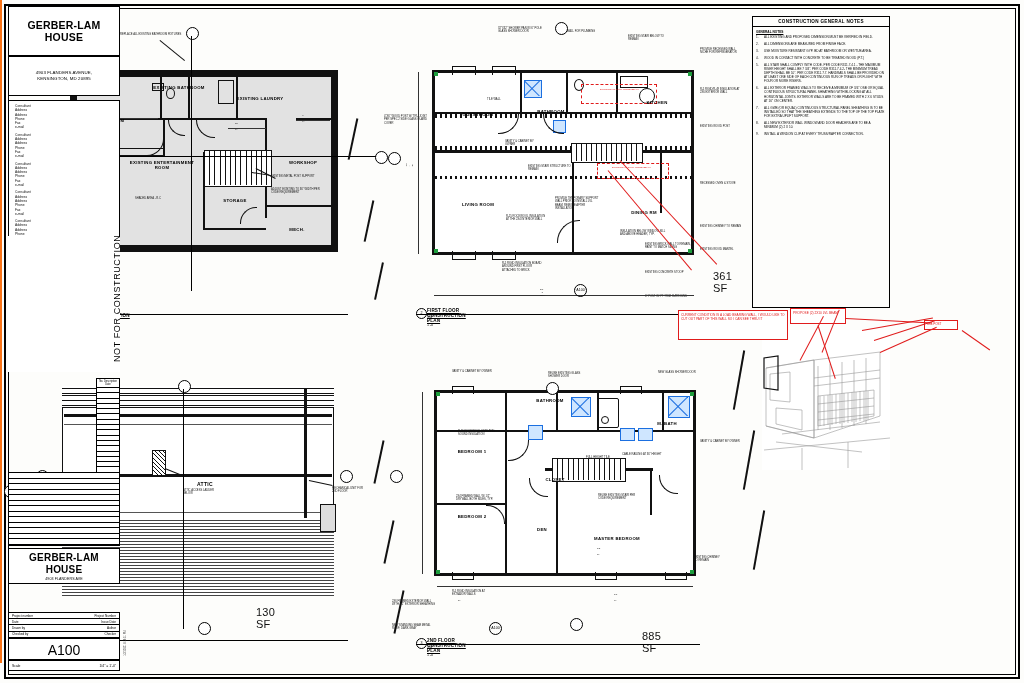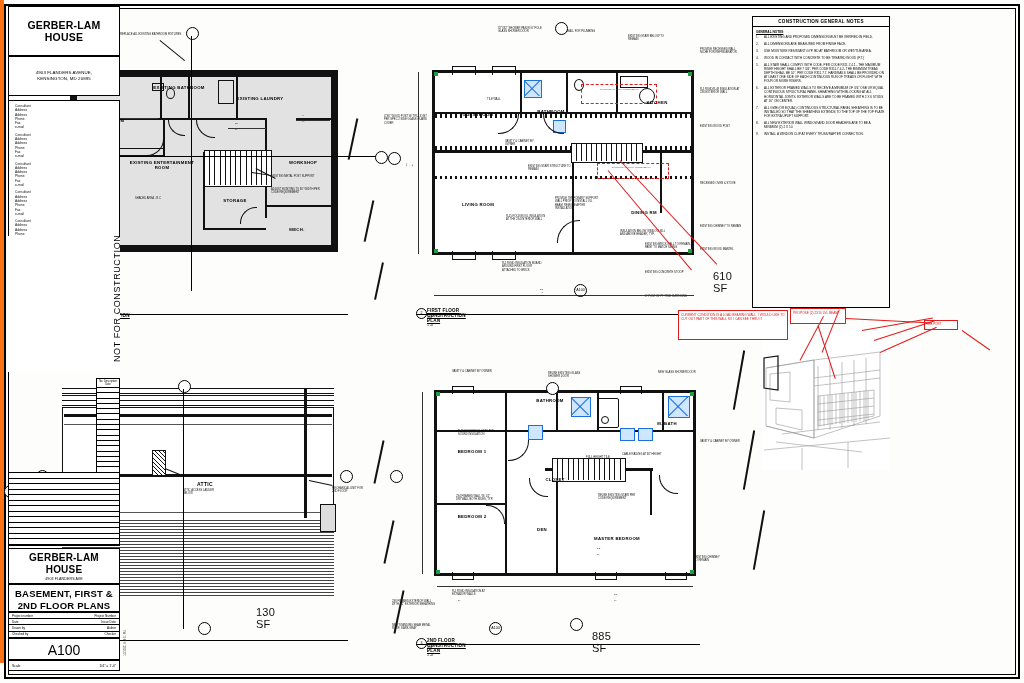--- a/index.html
+++ b/index.html
@@ -6,21 +6,21 @@
   body{width:1024px;height:683px;overflow:hidden;font-family:"Liberation Sans",sans-serif;}
   #sheet{position:relative;width:1024px;height:683px;background:#fdfdfb;}
   .bdr{position:absolute;border:1px solid #000;box-sizing:border-box;}
   .thin{position:absolute;background:#000;}
 
   
   #outer{left:4px;top:4px;width:1016px;height:675px;border:2px solid #000;}
   #inner{left:8px;top:8px;width:1008px;height:667px;border:1px solid #000;}
 
   
-  #tb{left:892px;top:10px;width:128px;height:663px;border-left:4px solid #f97316;box-sizing:border-box;}
+  #tb{left:892px;top:10px;width:128px;height:663px;border-left:2px solid #f97316;box-sizing:border-box;}
   .tbbox{position:absolute;border:1px solid #000;box-sizing:border-box;background:#fff;}
   .tbtitle{font-size:10.5px;font-weight:bold;text-align:center;letter-spacing:.2px;line-height:12px;}
   .tbsub{font-size:4.4px;text-align:center;line-height:6px;letter-spacing:.1px;}
   .consult{font-size:3.3px;line-height:4.3px;padding:3px 0 0 6px;color:#111;}
   .nfc{position:absolute;font-size:9px;letter-spacing:.6px;transform:rotate(-90deg);transform-origin:left top;white-space:nowrap;}
 
   
   #notes{left:752px;top:16px;width:138px;height:292px;}
   #noteshdr{font-size:4.6px;text-align:center;font-weight:bold;letter-spacing:.3px;padding:2px 0 1.5px;border-bottom:1px solid #000;}
   .note{display:flex;font-size:3.1px;line-height:4.1px;padding:0 4px 3px 3px;color:#0b0b0b;}
@@ -212,21 +212,21 @@
 
     <div class="dimline" style="left:434px;top:295px;width:260px;"></div>
     <div class="vdim" style="left:418px;top:72px;height:182px;"></div>
     <div class="dimtxt" style="left:540px;top:288px;">27' - 1 3/4"</div>
     <div class="dimtxt" style="left:408px;top:160px;transform:rotate(-90deg);">25' - 0"</div>
 
     <div class="gridbub" style="left:388px;top:152px;"></div>
     <div class="gridbub" style="left:555px;top:22px;"></div>
     <div class="plannum" style="left:574px;top:284px;width:11px;height:11px;line-height:11px;border-radius:50%;">A100</div>
 
-    <div class="sf" style="left:713px;top:270px;">610 SF</div>
+    <div class="sf" style="left:713px;top:270px;">361 SF</div>
 
     <div class="plannum" style="left:416px;top:308px;">2</div>
     <div class="planlabel" style="left:427px;top:308px;">FIRST FLOOR CONSTRUCTION PLAN</div>
     <div class="planscale" style="left:427px;top:315px;">1/4" = 1'-0"</div>
     <div class="planrule" style="left:416px;top:314px;width:284px;"></div>
   </div>
 
   <div class="plan">
     <div style="position:absolute;left:62px;top:386px;width:272px;height:210px;border:1px solid #111;box-sizing:border-box;background:#fff;"></div>
 
@@ -339,21 +339,21 @@
     <div class="dimtxt" style="left:614px;top:593px;">13' - 0"</div>
 
     <div class="dimline" style="left:437px;top:586px;width:256px;"></div>
     <div class="vdim" style="left:422px;top:392px;height:182px;"></div>
 
     <div class="gridbub" style="left:390px;top:470px;"></div>
     <div class="gridbub" style="left:546px;top:382px;"></div>
     <div class="gridbub" style="left:570px;top:618px;"></div>
     <div class="plannum" style="left:489px;top:622px;width:11px;height:11px;line-height:11px;">A100</div>
 
-    <div class="sf" style="left:592px;top:630px;">885 SF</div>
+    <div class="sf" style="left:642px;top:630px;">885 SF</div>
 
     <div class="plannum" style="left:416px;top:638px;">3</div>
     <div class="planlabel" style="left:427px;top:638px;">2ND FLOOR CONSTRUCTION PLAN</div>
     <div class="planscale" style="left:427px;top:645px;">1/4" = 1'-0"</div>
     <div class="planrule" style="left:416px;top:644px;width:284px;"></div>
   </div>
 
   <div style="position:absolute;left:352px;top:118px;width:1.5px;height:42px;background:#111;transform:rotate(12deg);"></div>
   <div style="position:absolute;left:368px;top:200px;width:1.5px;height:42px;background:#111;transform:rotate(12deg);"></div>
   <div style="position:absolute;left:378px;top:262px;width:1.5px;height:38px;background:#111;transform:rotate(12deg);"></div>
@@ -551,24 +551,20 @@
           <div style="height: 4.5px; border-bottom: 0.5px solid rgb(0, 0, 0);"></div>
           <div style="height: 4.5px; border-bottom: 0.5px solid rgb(0, 0, 0);"></div>
         </div>
     </div>
 
     <div class="tbbox" style="left:8px;top:548px;width:112px;height:36px;">
       <div class="tbtitle" style="padding-top:3px;font-size:10px;">GERBER-LAM</div>
       <div class="tbtitle" style="font-size:10px;">HOUSE</div>
       <div class="tbsub" style="font-size:3.6px;">4903 FLANDERS AVE</div>
     </div>
-    <div class="tbbox" style="left:8px;top:584px;width:112px;height:28px;">
-      <div class="tbtitle" style="padding-top:3px;font-size:9.5px;">BASEMENT, FIRST &amp;</div>
-      <div class="tbtitle" style="font-size:9.5px;">2ND FLOOR PLANS</div>
-    </div>
     <div class="tbbox" style="left:8px;top:612px;width:112px;height:26px;">
       <div id="tbfields">
           <div style="display: flex; justify-content: space-between; font-size: 3.1px; border-bottom: 0.5px solid rgb(0, 0, 0); padding: 0.6px 3px;">
             <span>Project number</span>
             <span>Project Number</span>
           </div>
           <div style="display: flex; justify-content: space-between; font-size: 3.1px; border-bottom: 0.5px solid rgb(0, 0, 0); padding: 0.6px 3px;">
             <span>Date</span>
             <span>Issue Date</span>
           </div>

